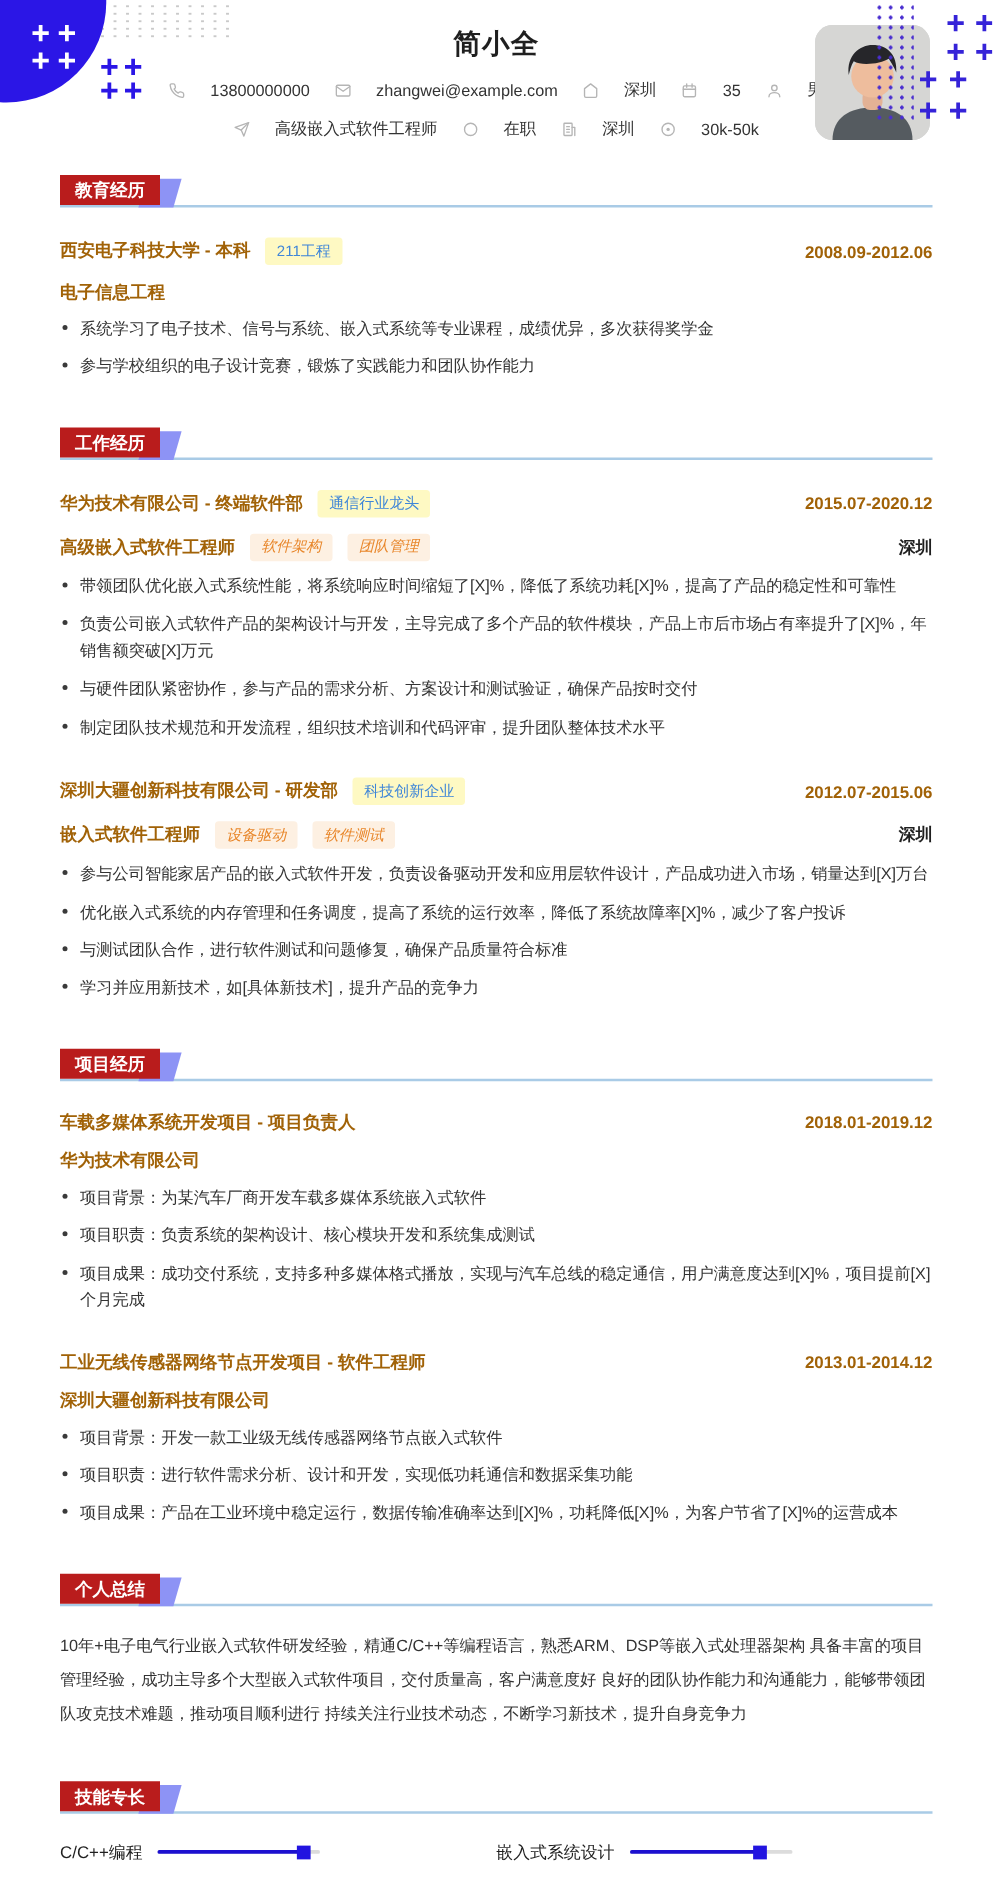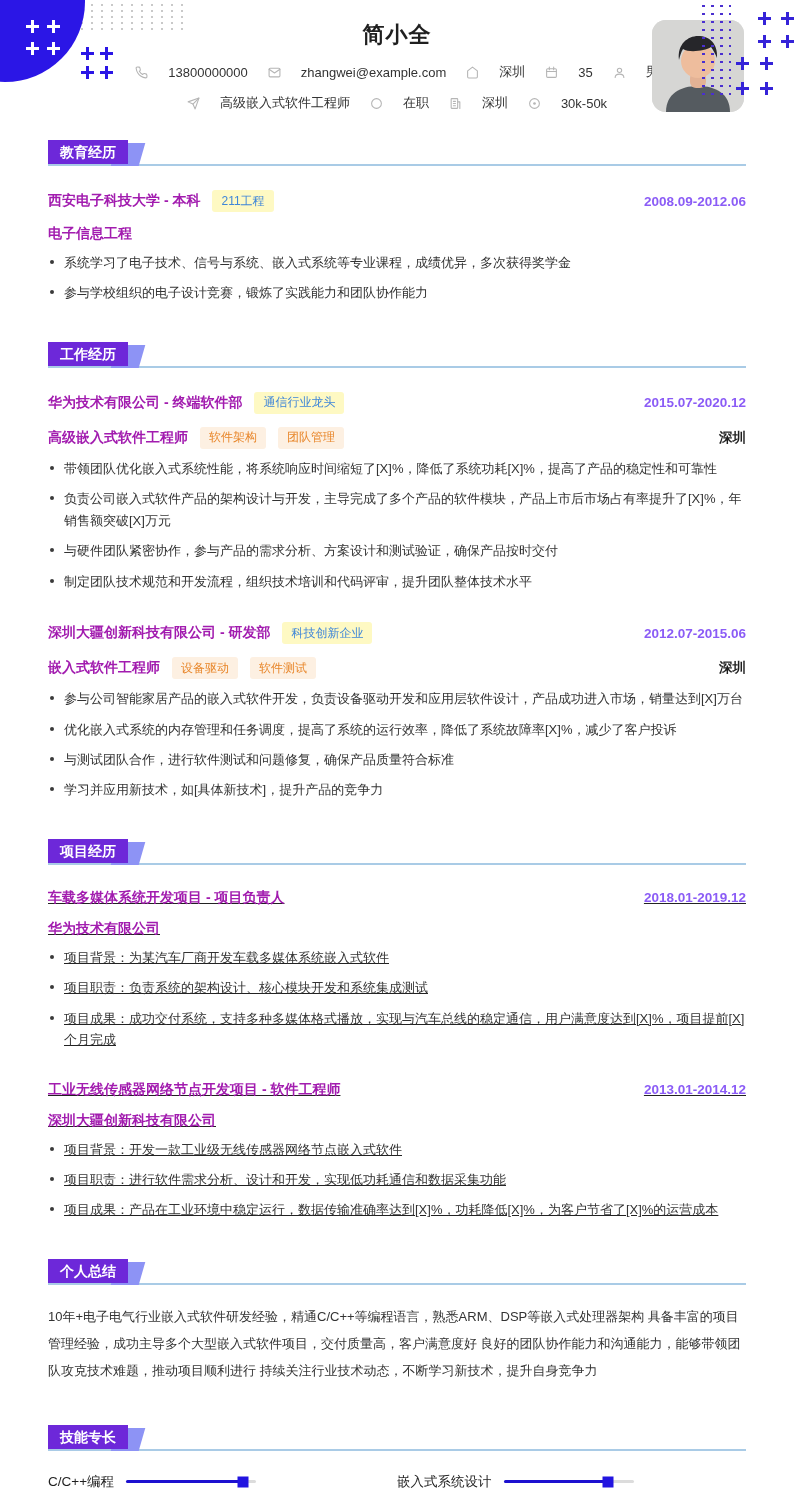--- a/index.html
+++ b/index.html
@@ -27,32 +27,32 @@
   .cicon svg { width:13px; height:13px; display:block; stroke:#b5b5b5; fill:none; stroke-width:2; stroke-linecap:round; stroke-linejoin:round; }
   .avatar { position:absolute; right:50px; top:20px; width:92px; height:92px; border-radius:14px; overflow:hidden; background:#d9d9d9; z-index:3; }
   .avatar svg { display:block; width:100%; height:100%; }
 
   
   .content { position:relative; padding:0 48px; z-index:3; }
   .section { margin-top:28px; }
   .sec-header { position:relative; border-bottom:2px solid #a9cbe6; height:26px; }
   .sec-tab { position:absolute; left:66px; top:3px; width:28px; height:23px; background:#8d93f5; transform:skewX(-16deg); }
   .sec-badge { position:absolute; left:0; top:0; min-width:74px; height:24px; line-height:24px; text-align:right;
-    padding:0 12px; background:#6d28d9; color:#fff; font-size:14px; font-weight:bold; z-index:1; }
+    padding:0 12px; background:#b91c1c; color:#fff; font-size:14px; font-weight:bold; z-index:1; }
 
   .entry { margin-top:24px; }
   .entry-row { display:flex; align-items:center; justify-content:space-between; }
   .entry-left { display:flex; align-items:center; }
-  .entry-title { font-size:14px; font-weight:bold; color:#a21caf; }
-  .entry-date { font-size:13.5px; font-weight:bold; color:#8b5cf6; }
+  .entry-title { font-size:14px; font-weight:bold; color:#a16207; }
+  .entry-date { font-size:13.5px; font-weight:bold; color:#a16207; }
   .entry-sub { display:flex; align-items:center; justify-content:space-between; margin-top:13px; }
   .entry-loc { font-size:13.5px; font-weight:bold; color:#1f1f1f; }
   .tag { font-size:12px; padding:2.5px 9px; border-radius:3px; margin-left:12px; white-space:nowrap; }
   .tag-blue { color:#3f86d8; background:#fef9c3; }
-  .tag-orange { color:#e8862a; background:#fdf0e2; }
+  .tag-orange { color:#e8862a; background:#fdf0e2;font-style:italic; }
 
   ul.bullets { list-style:none; margin-top:4px; }
   ul.bullets li { position:relative; padding-left:16px; font-size:13px; color:#333; line-height:1.65; margin-top:9px; }
   ul.bullets li::before { content:""; position:absolute; left:2px; top:8px; width:4px; height:4px; border-radius:50%; background:#3a3a3a; }
 
   .summary-text { margin-top:18px; font-size:13px; color:#333; line-height:2.1; }
 
   .skills-grid { display:grid; grid-template-columns:1fr 1fr; row-gap:18px; margin-top:22px; }
   .skill { display:flex; align-items:center; }
   .skill-name { font-size:13.5px; color:#1f1f1f; margin-right:12px; white-space:nowrap; }
@@ -263,21 +263,21 @@
         </div>
         <ul class="bullets">
           <li>参与公司智能家居产品的嵌入式软件开发，负责设备驱动开发和应用层软件设计，产品成功进入市场，销量达到[X]万台</li>
           <li>优化嵌入式系统的内存管理和任务调度，提高了系统的运行效率，降低了系统故障率[X]%，减少了客户投诉</li>
           <li>与测试团队合作，进行软件测试和问题修复，确保产品质量符合标准</li>
           <li>学习并应用新技术，如[具体新技术]，提升产品的竞争力</li>
         </ul>
       </div>
     </div>
 
-    <div class="section" style="margin-top:38px;text-decoration:underline;">
+    <div class="section" style="margin-top:38px;">
       <div class="sec-header">
         <div class="sec-tab"></div>
         <div class="sec-badge">项目经历</div>
       </div>
 
       <div class="entry">
         <div class="entry-row">
           <span class="entry-title">车载多媒体系统开发项目 - 项目负责人</span>
           <span class="entry-date">2018.01-2019.12</span>
         </div>

